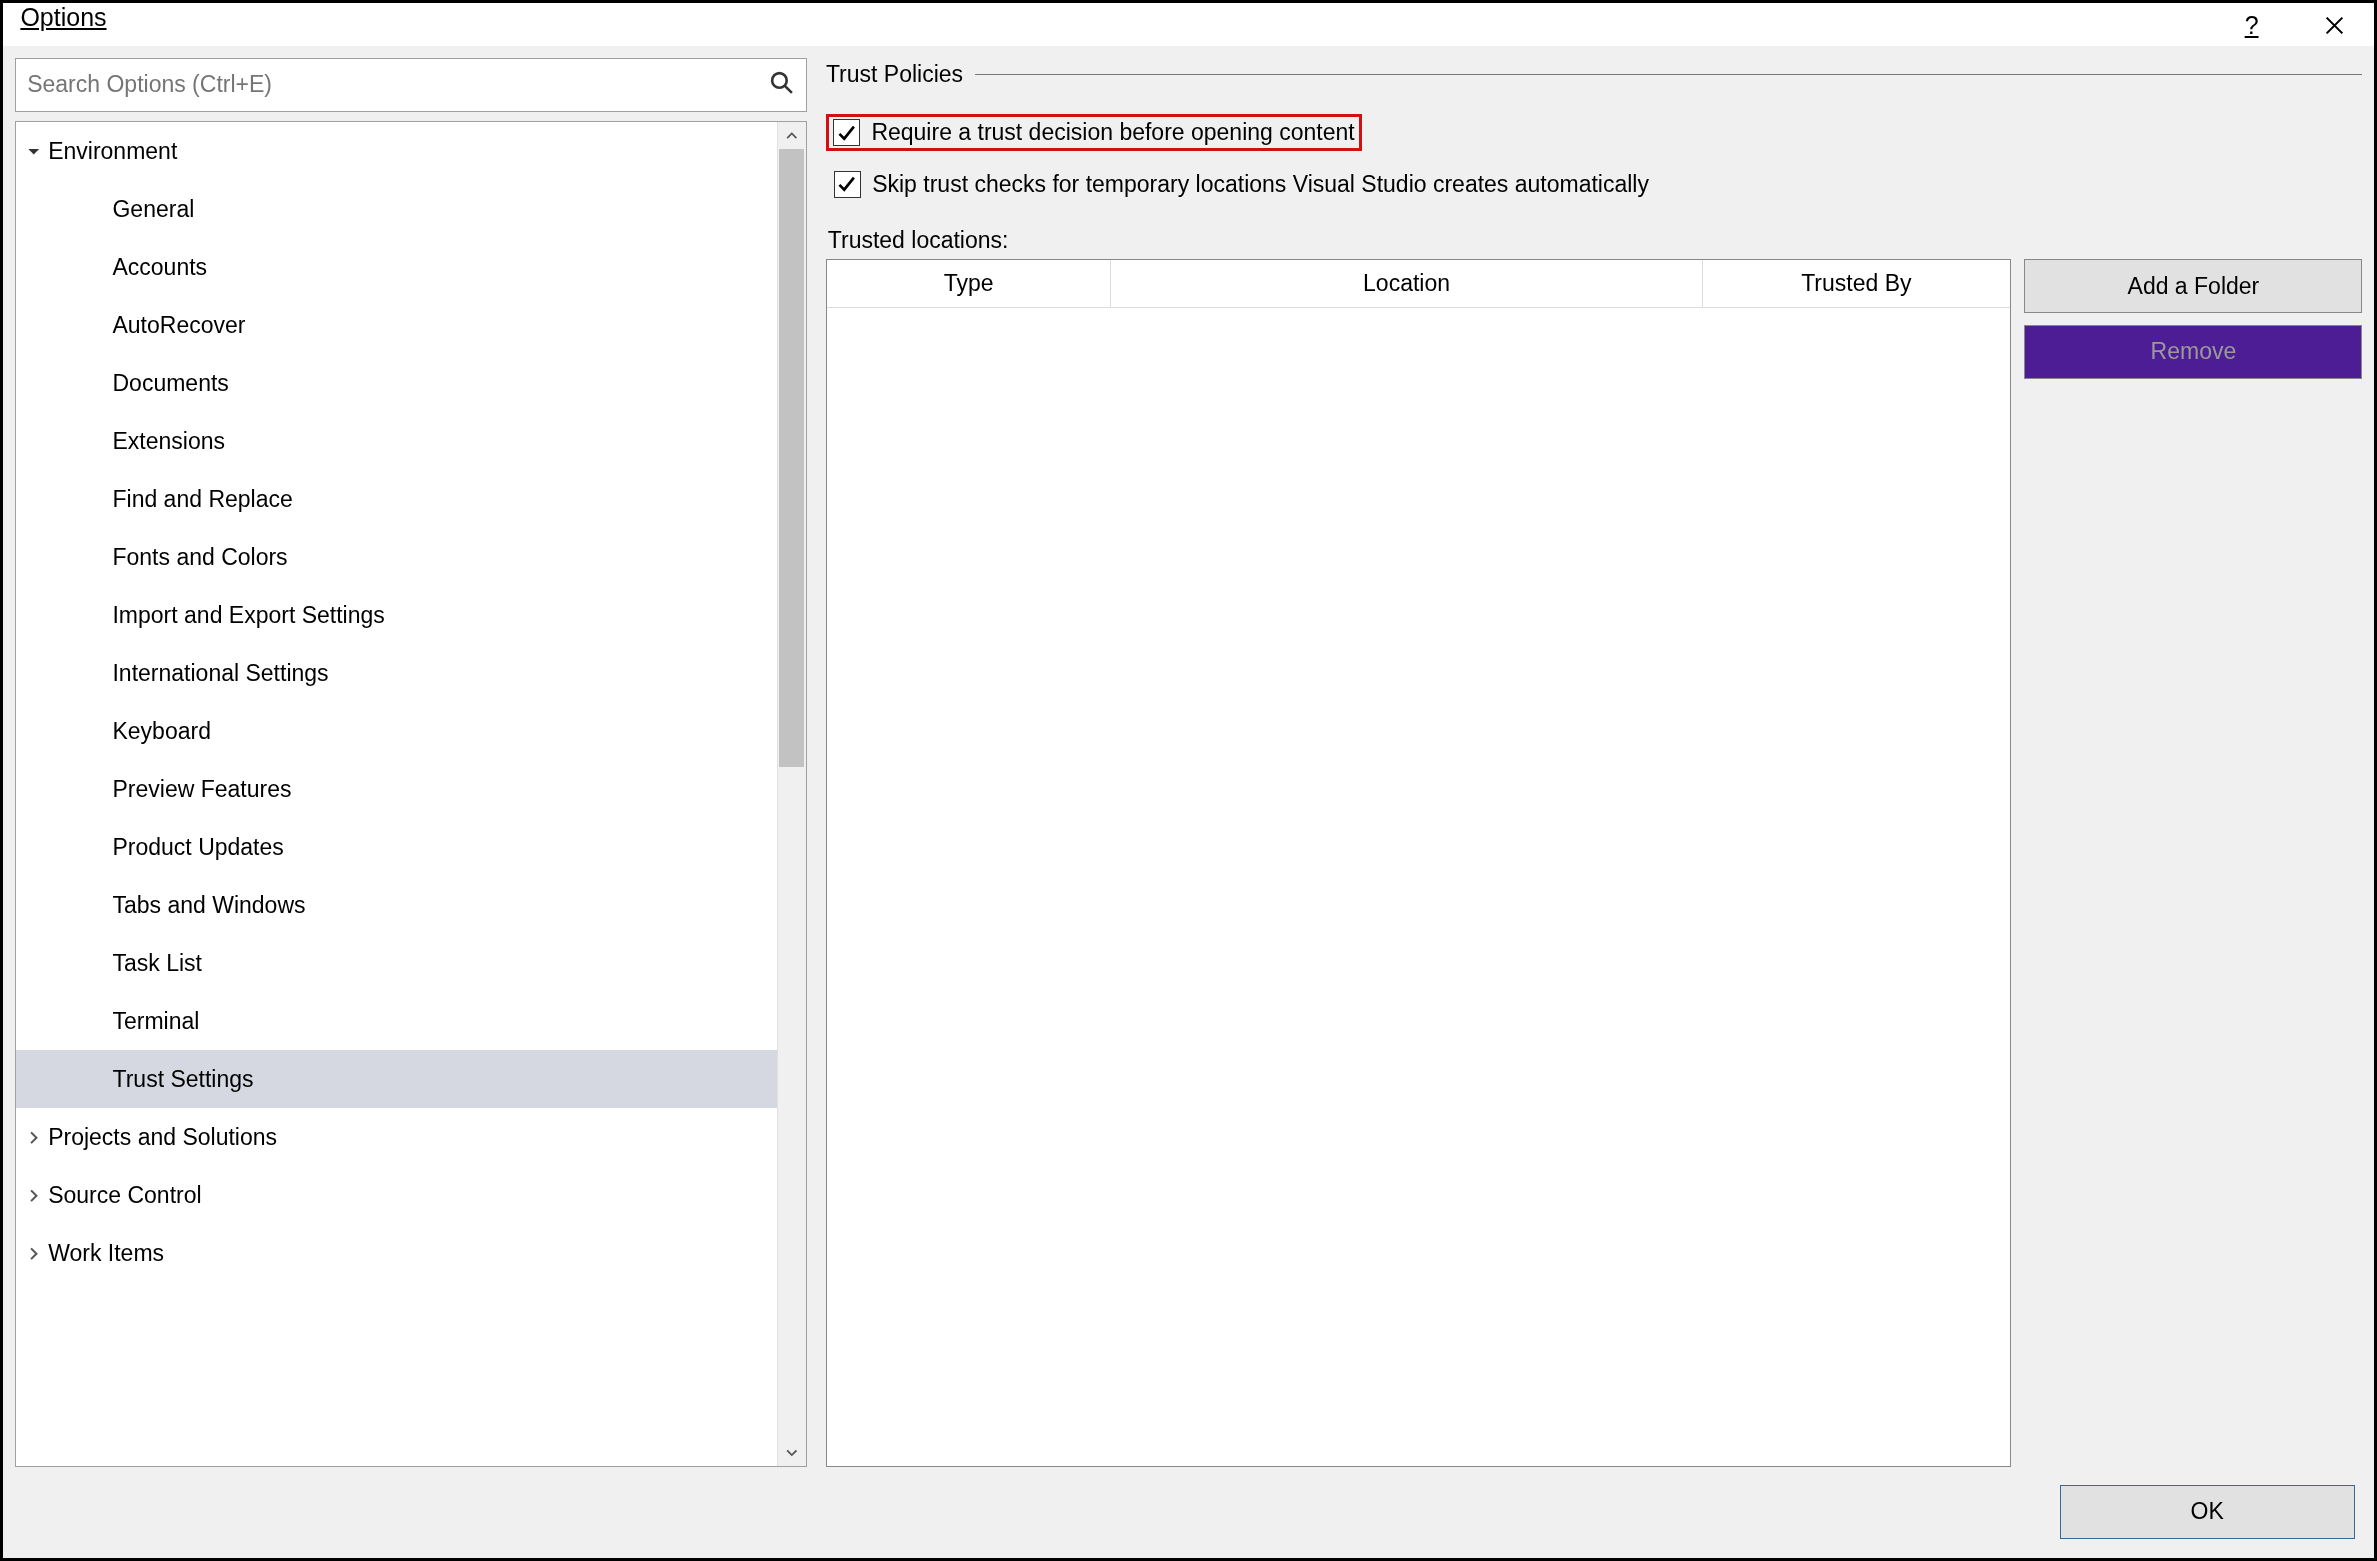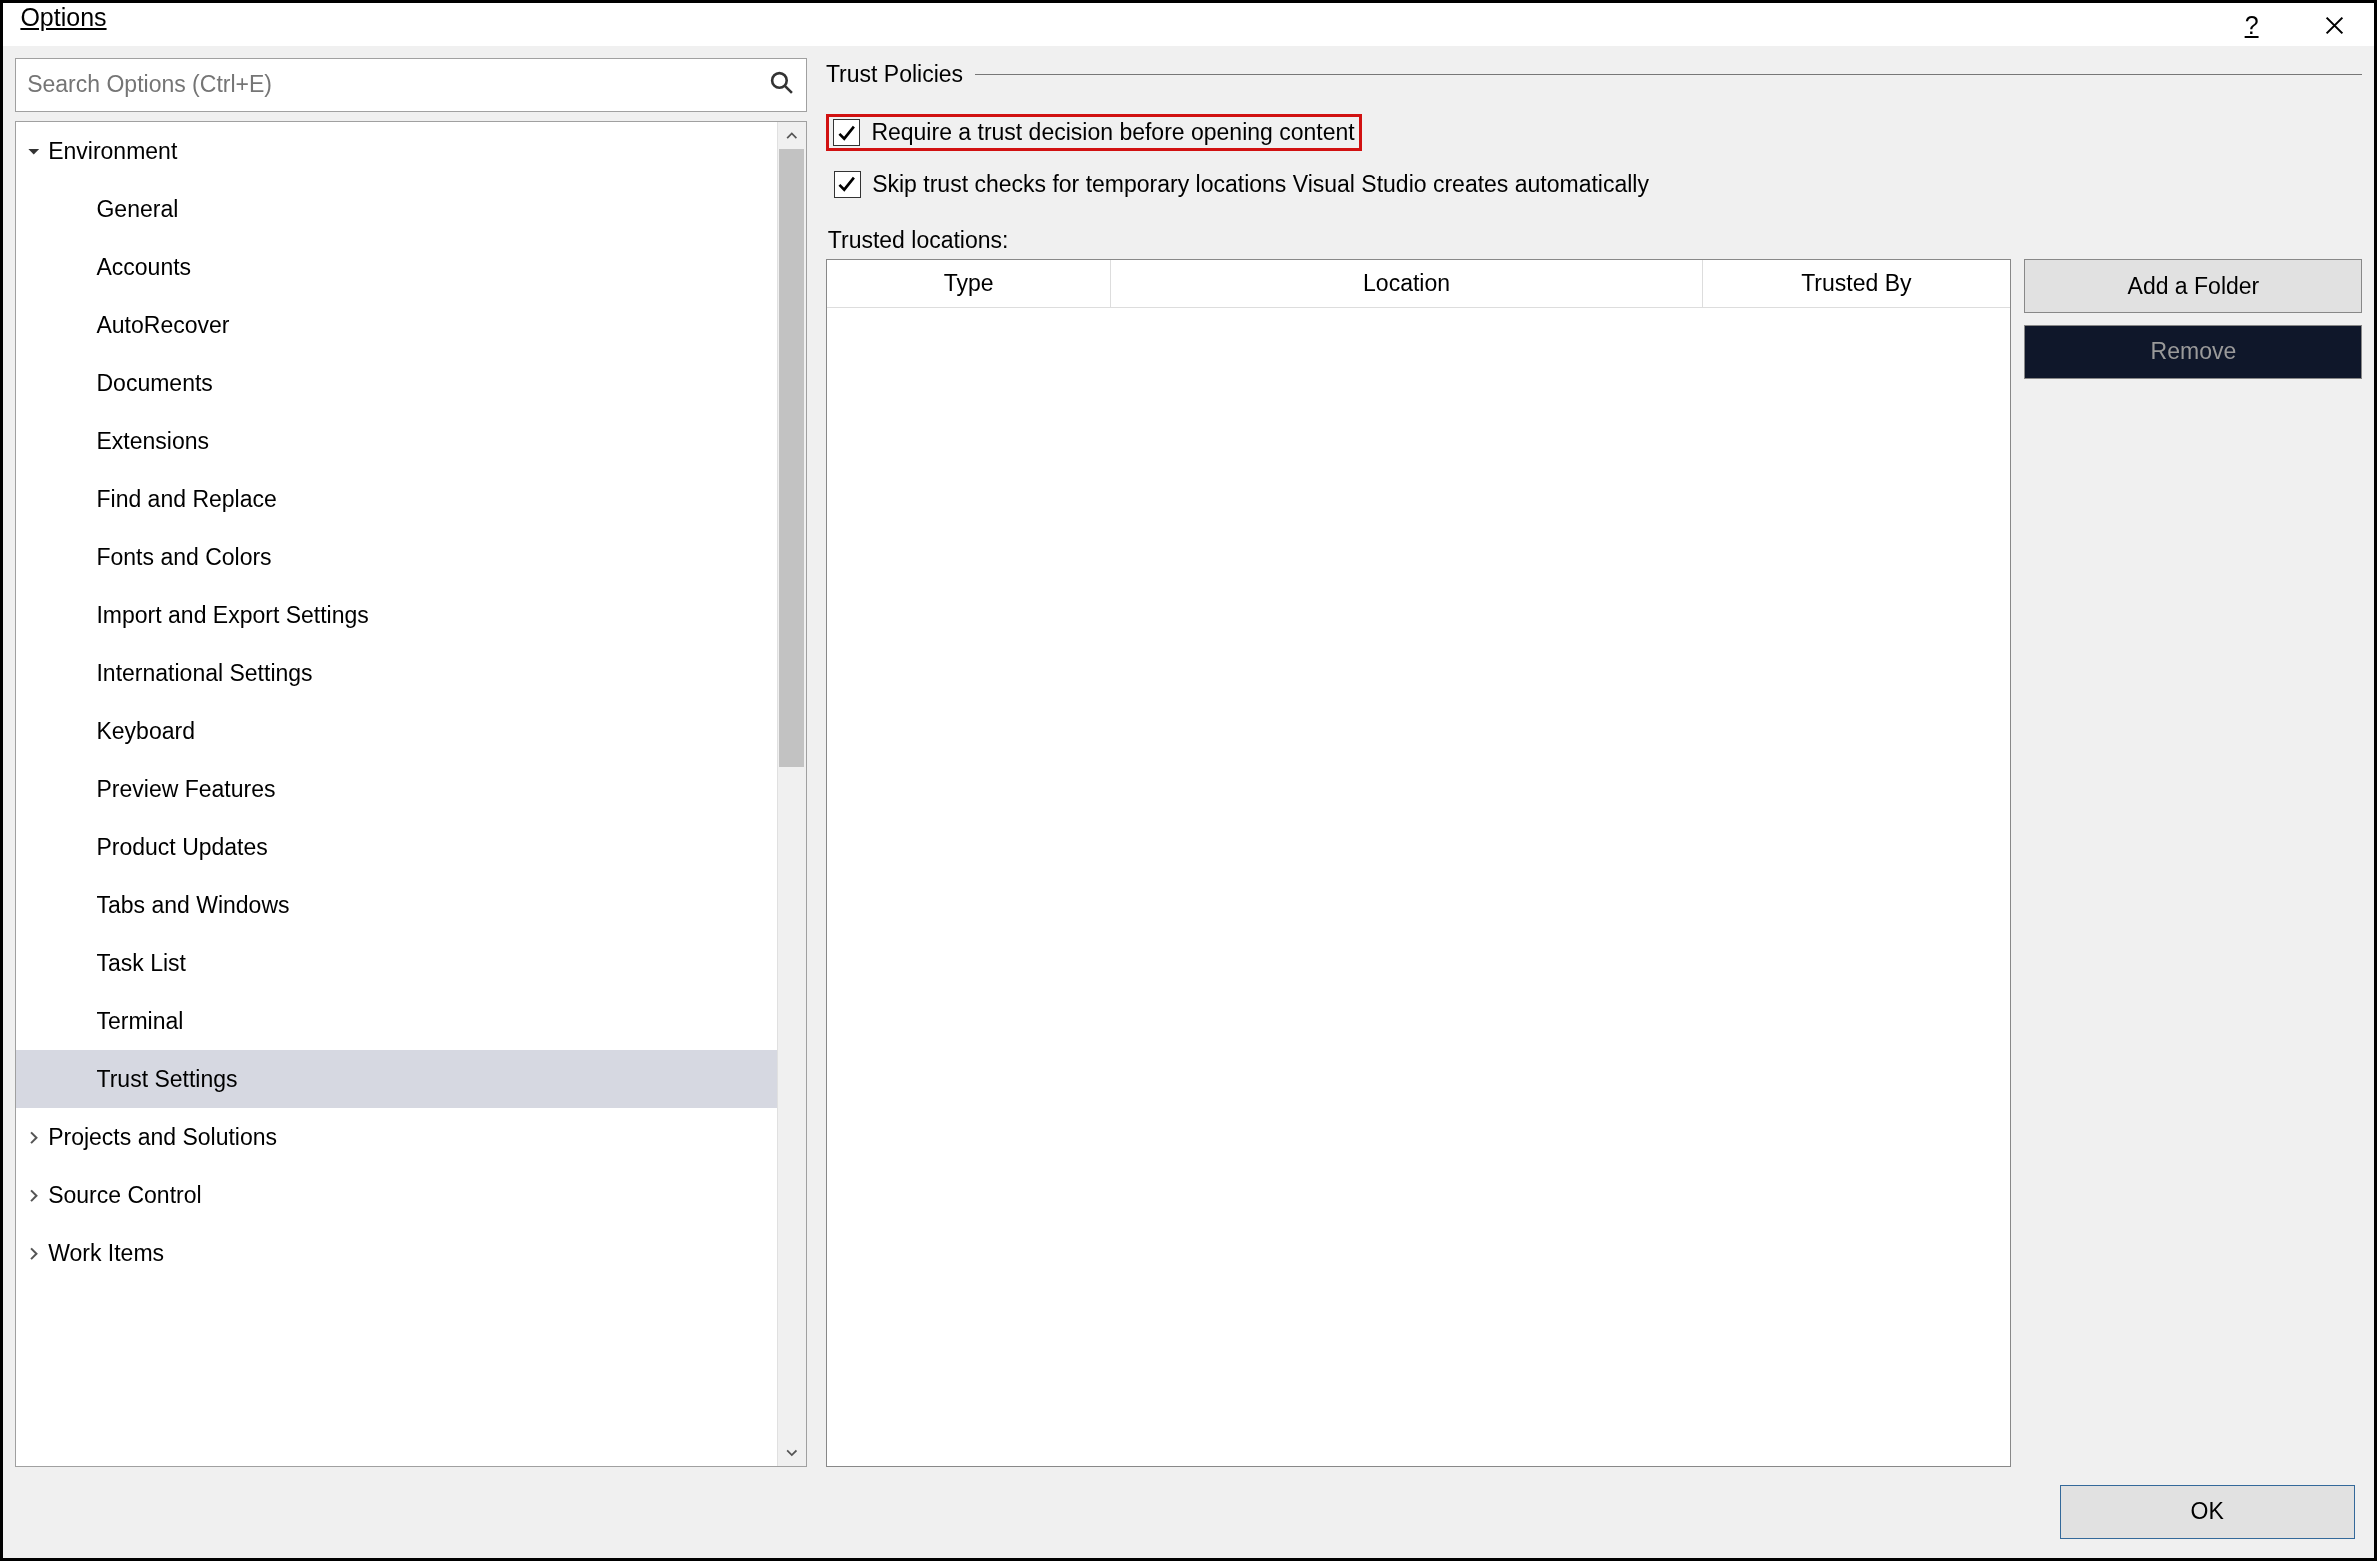--- a/index.html
+++ b/index.html
@@ -85,21 +85,21 @@
     cursor: pointer;
     white-space: nowrap;
   }
   .tree-item .expander {
     width: 21px; height: 21px;
     display: inline-flex; align-items: center; justify-content: center;
     margin-right: 3.9px;
     flex-shrink: 0;
   }
   .tree-item .expander svg { width: 13.5px; height: 13.5px; }
-  .tree-item.depth-1 { padding-left: 56px; }
+  .tree-item.depth-1 { padding-left: 72px; }
   .tree-item.selected { background: #d6d8e1; }
   .tree-scroll {
     width: 29px;
     background: #f0f0f0;
     position: relative;
     border-left: 1px solid #e0e0e0;
   }
   .tree-scroll .arrow {
     position: absolute; left: 0; right: 0;
     height: 27px;
@@ -175,21 +175,21 @@
     font-size: 23px;
     display: flex; align-items: center; justify-content: center;
     cursor: pointer;
   }
   .btn.primary-outline {
     border: 1.9px solid #34699a;
     background: #e1e1e1;
   }
   .btn.disabled {
     color: #9a9a9a;
-    background: #0f172a;
+    background: #4c1d95;
     cursor: default;
   }
   .footer {
     display: flex; justify-content: flex-end;
     gap: 23px;
     padding: 17.4px 7.7px 7.7px 7.7px;
   }
   .footer .btn { width: 295px; }
 </style>
 </head>

